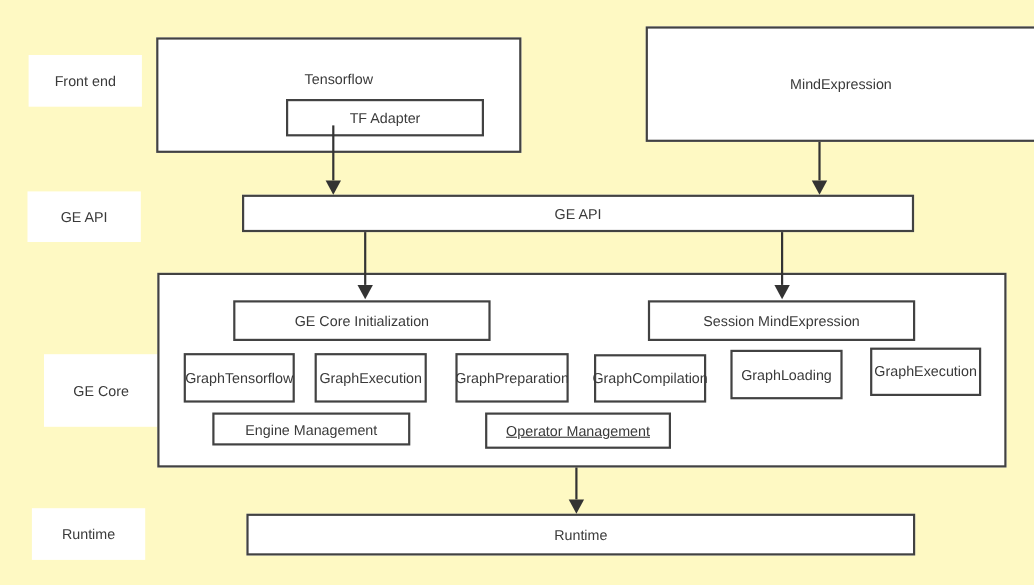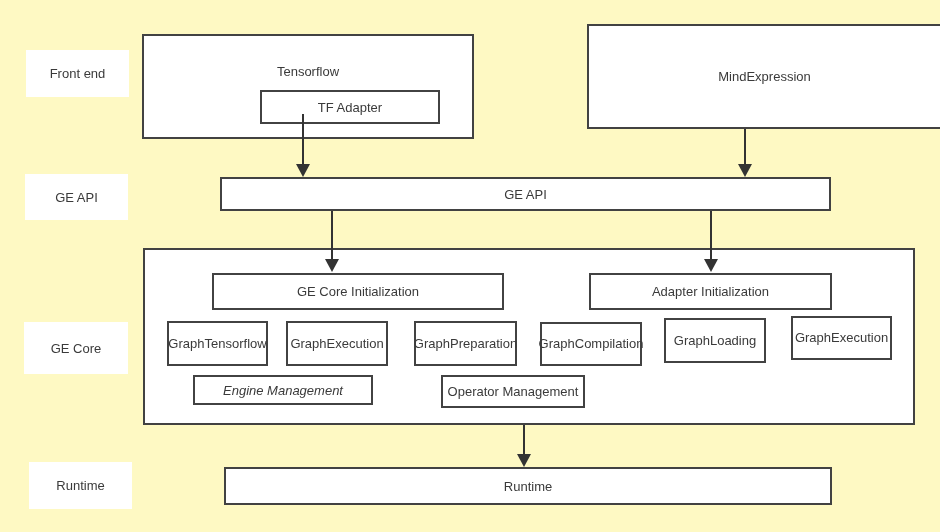--- a/index.html
+++ b/index.html
@@ -46,37 +46,37 @@
     line-height: 1.18;
   }
   
   #tensorflow-box   { left: 142px; top: 34px;  width: 332px; height: 105px; }
   #tensorflow-title { position: absolute; left: 0; right: 0; top: 28px; text-align: center; }
   #tf-adapter-box   { left: 69px;  top: 54px;  width: 180px; height: 34px; margin-left: 47px; }
   #mindexpression-box { left: 587px; top: 24px; width: 355px; height: 105px; }
   
   #front-end-label { left: 26px; top: 50px;  width: 103px; height: 47px; }
   #ge-api-label    { left: 25px; top: 174px; width: 103px; height: 46px; }
-  #ge-core-label   { left: 24px; top: 322px; width: 104px; height: 52px; }
+  #ge-core-label   { left: 40px; top: 322px; width: 104px; height: 66px; }
   #runtime-label   { left: 29px; top: 462px; width: 103px; height: 47px; }
   
   #ge-api-bar  { left: 220px; top: 177px; width: 611px; height: 34px; }
   #runtime-bar { left: 224px; top: 467px; width: 608px; height: 38px; }
   
   #ge-core-box { left: 143px; top: 248px; width: 772px; height: 177px; }
-  #ge-core-init-box { left: 67px;  top: 23px; width: 292px; height: 37px; text-align: center; }
+  #ge-core-init-box { left: 67px;  top: 23px; width: 234px; height: 37px; text-align: center; }
   #session-init-box { left: 444px; top: 23px; width: 243px; height: 37px; }
   .module-box-0 { left: 22px;  top: 71px; width: 101px; height: 45px; }
   .module-box-1 { left: 141px; top: 71px; width: 102px; height: 45px; }
   .module-box-2 { left: 269px; top: 71px; width: 103px; height: 45px; }
   .module-box-3 { left: 395px; top: 72px; width: 102px; height: 44px; }
   .module-box-4 { left: 519px; top: 68px; width: 102px; height: 45px; }
   .module-box-5 { left: 646px; top: 66px; width: 101px; height: 44px; }
-  .manager-box-0 { left: 48px;  top: 125px; width: 180px; height: 30px; font-style: italic; }
-  .manager-box-1 { left: 296px; top: 125px; width: 144px; height: 33px; }
+  .manager-box-0 { left: 48px;  top: 125px; width: 180px; height: 30px; }
+  .manager-box-1 { left: 296px; top: 125px; width: 169px; height: 33px; text-decoration: underline; }
   .manager-box-2 { left: 546px; top: 125px; width: 179px; height: 33px; }
   
   .arrow {
     position: absolute;
     width: 2px;
     background: #333333;
     z-index: 3;
   }
   .arrow::after {
     content: "";
@@ -126,21 +126,21 @@
   <div class="box flex-center" id="ge-api-bar">
     <span>GE API</span>
   </div>
 
   <div class="box" id="ge-core-box">
 
     <div class="box flex-center" id="ge-core-init-box">
       <span>GE Core Initialization</span>
     </div>
     <div class="box flex-center" id="session-init-box">
-      <span>Adapter Initialization</span>
+      <span>Session MindExpression</span>
     </div>
 
     <div class="box two-line module-box-0">
       <span>Graph</span>
       <span>Tensorflow</span>
     </div>
     <div class="box two-line module-box-1">
       <span>Graph</span>
       <span>Execution</span>
     </div>

